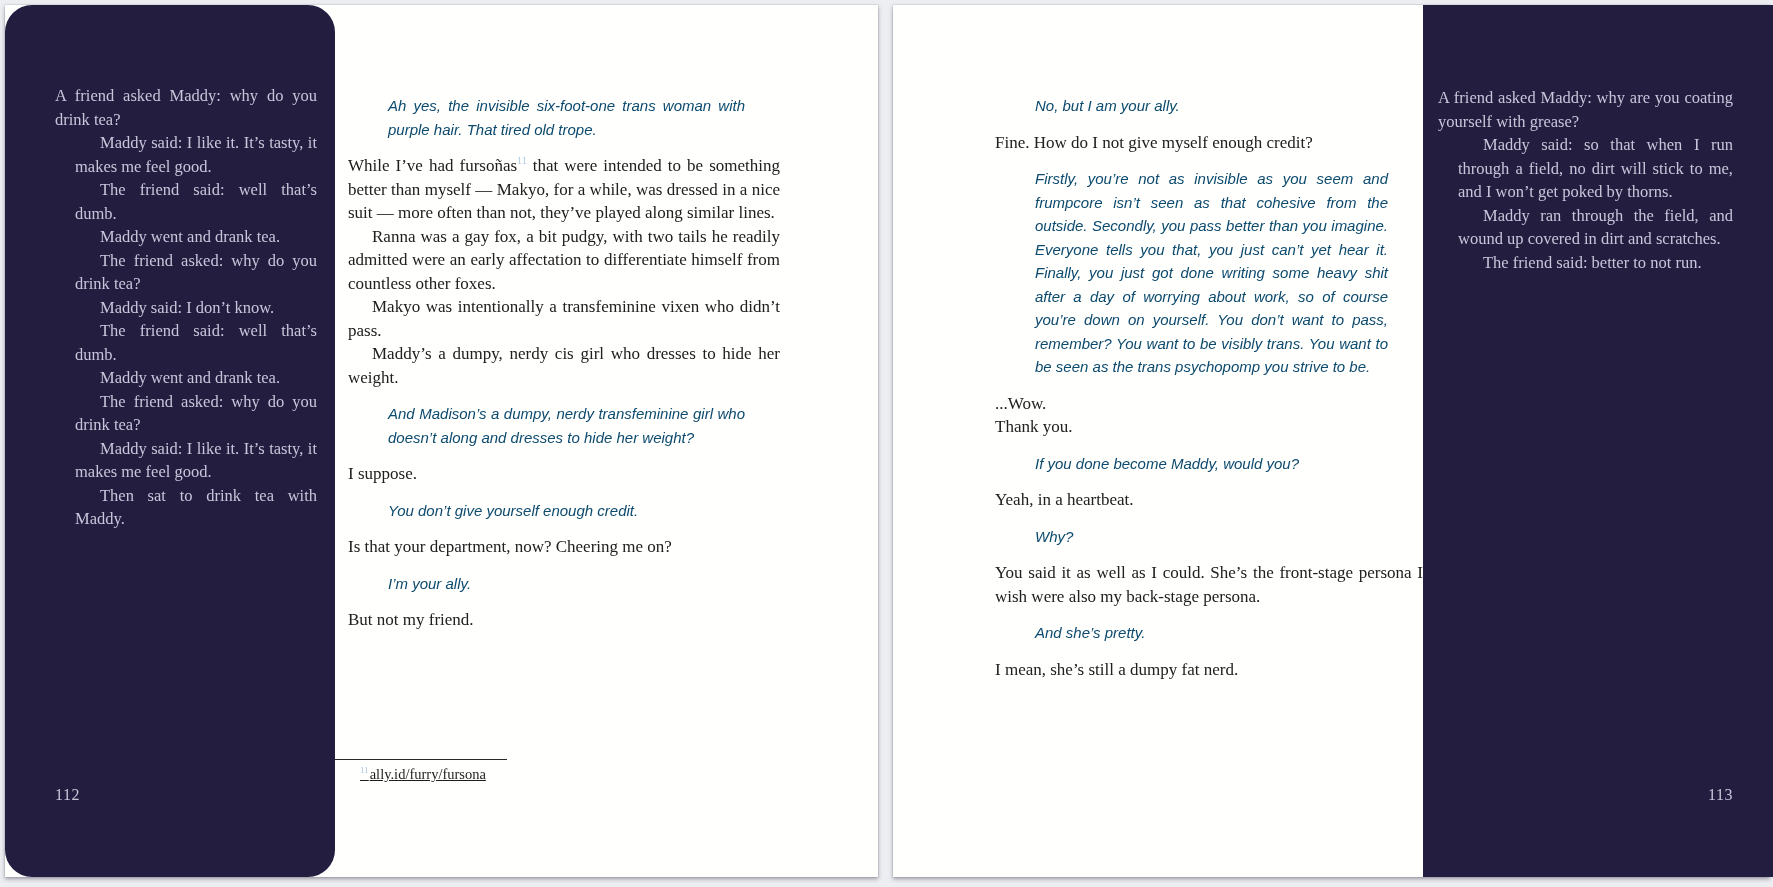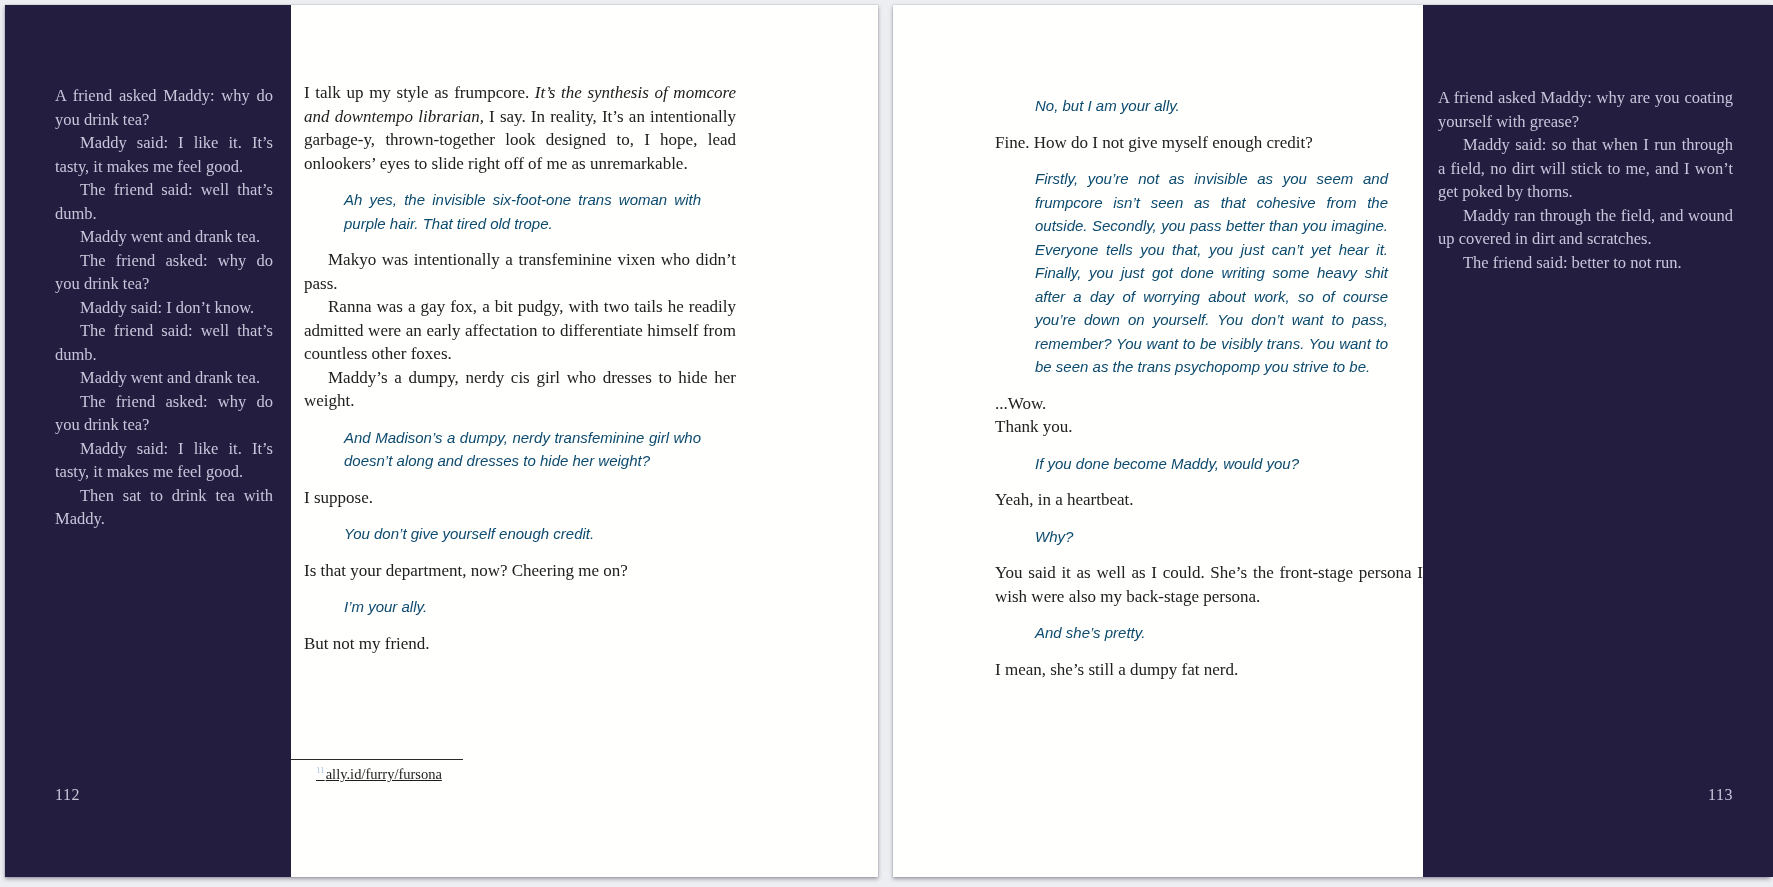--- a/index.html
+++ b/index.html
@@ -24,29 +24,29 @@
   .page-right { left: 893px; width: 877px; }
 
   
   .margin-col {
     position: relative;
     background: var(--sidebar-bg, #231e40);
     color: var(--sidebar-text, #c9c5da);
     box-sizing: border-box;
     flex: none;
   }
-  .margin-col.left  { width: 286px; padding: 79px 18px 0 50px; }
+  .margin-col.left  { width: 330px; padding: 79px 18px 0 50px; border-radius: 27px; }
   .margin-col.right { width: 360px; padding: 81px 50px 0 15px; }
   .story p {
     margin: 0;
     font-size: 16.5px;
     line-height: 23.5px;
     text-align: justify;
   }
-  .story p.indent { text-indent: 25px; }
+  .story p.indent { text-indent: 25px; margin-left: 20px; }
   .page-num {
     position: absolute;
     bottom: 73px;
     font-size: 16px;
     letter-spacing: .5px;
   }
   .left-num  { left: 50px; }
   .right-num { right: 50px; }
 
   
@@ -121,24 +121,24 @@
           <p class="indent">The friend said: well that’s dumb.</p>
           <p class="indent">Maddy went and drank tea.</p>
           <p class="indent">The friend asked: why do you drink tea?</p>
           <p class="indent">Maddy said: I like it. It’s tasty, it makes me feel good.</p>
           <p class="indent">Then sat to drink tea with Maddy.</p>
         </div>
       <div class="page-num left-num">112</div>
     </aside>
     <div class="content cl">
       <div class="main-text" id="left-main">
-          <p class="body">I talk up my style as frumpcore. <em>It’s the synthesis of momcore and downtempo librarian,</em> I say. In reality, It’s an intentionally garbage-y, thrown-together look designed to, I hope, lead onlookers’ eyes to slide right off of me as unremarkable.</p>
           <p class="quote">Ah yes, the invisible six-foot-one trans woman with purple hair. That tired old trope.</p>
+          <p class="body">While I’ve had fursoñas<sup class="fn-ref"><a href="#">11</a></sup> that were intended to be something better than myself — Makyo, for a while, was dressed in a nice suit — more often than not, they’ve played along similar lines.</p>
+          <p class="body indent">Ranna was a gay fox, a bit pudgy, with two tails he readily admitted were an early affectation to differentiate himself from countless other foxes.</p>
           <p class="body indent">Makyo was intentionally a transfeminine vixen who didn’t pass.</p>
-          <p class="body indent">Ranna was a gay fox, a bit pudgy, with two tails he readily admitted were an early affectation to differentiate himself from countless other foxes.</p>
           <p class="body indent">Maddy’s a dumpy, nerdy cis girl who dresses to hide her weight.</p>
           <p class="quote">And Madison’s a dumpy, nerdy transfeminine girl who doesn’t along and dresses to hide her weight?</p>
           <p class="body">I suppose.</p>
           <p class="quote">You don’t give yourself enough credit.</p>
           <p class="body">Is that your department, now? Cheering me on?</p>
           <p class="quote">I’m your ally.</p>
           <p class="body">But not my friend.</p>
         </div>
       <div class="footnote">
         <div class="footnote-rule"></div>

